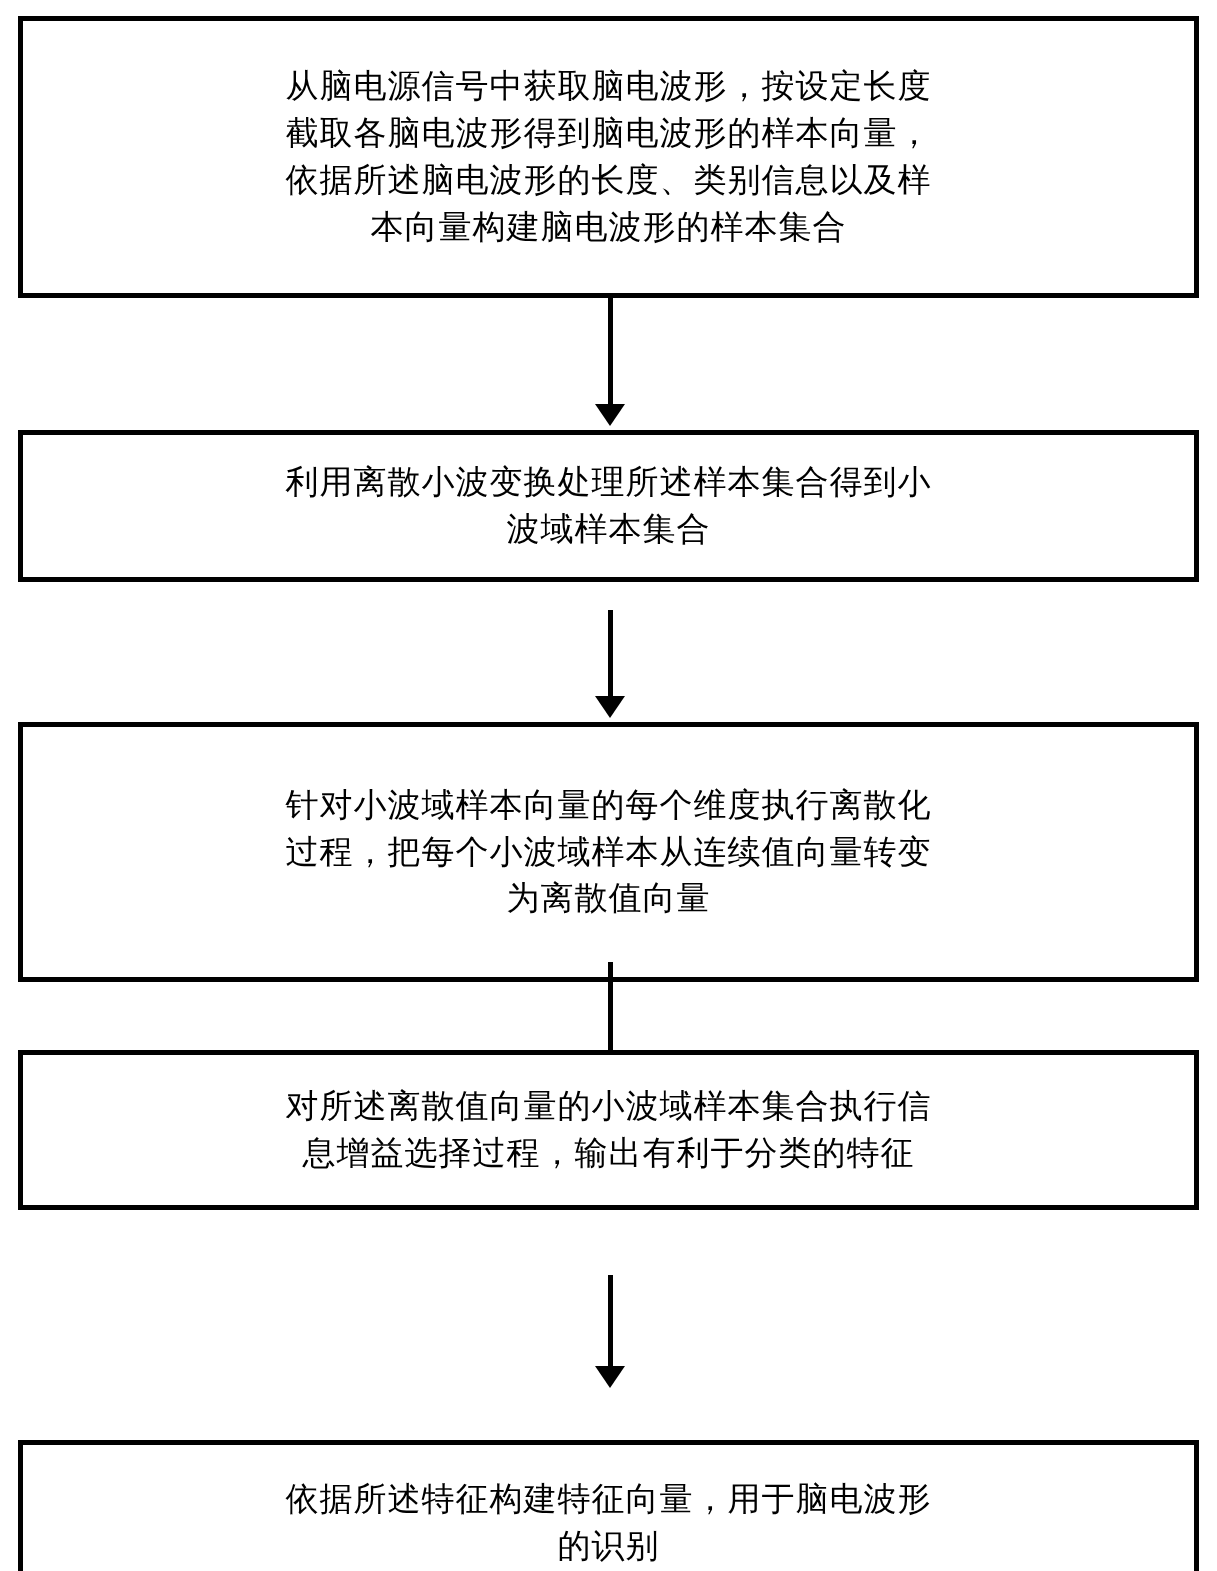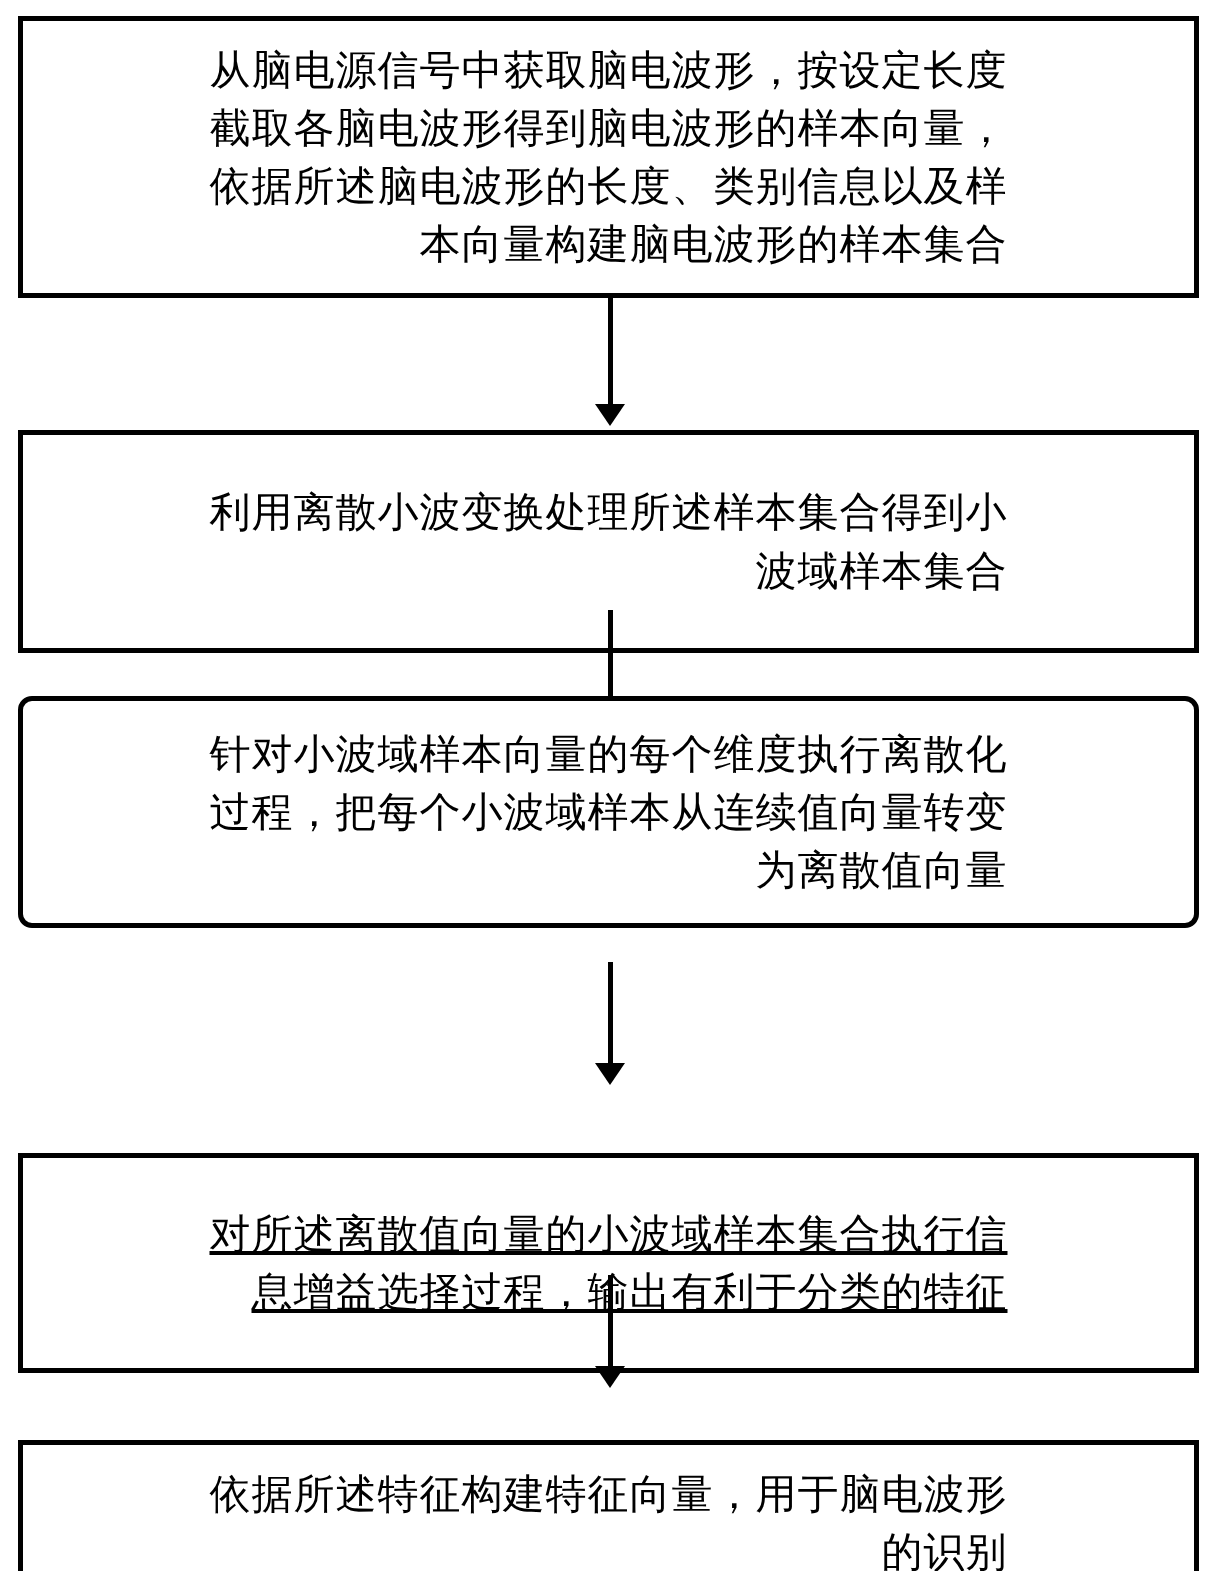--- a/index.html
+++ b/index.html
@@ -23,23 +23,23 @@
     left: 18px;
     width: 1181px;
     box-sizing: border-box;
     border: 5px solid #000000;
     background: #ffffff;
     display: flex;
     align-items: center;
     justify-content: center;
   }
   .step-text {
-    font-size: 41px;
+    font-size: 33px;
     line-height: 1.42;
-    text-align: right;
+    text-align: center;
     color: #000000;
     padding: 10px 36px;
     letter-spacing: 1px;
     white-space: pre-line;
     font-family: "Liberation Serif", serif;
   }
   .connector {
     position: absolute;
     left: 608px;
     width: 5px;
@@ -49,23 +49,23 @@
     position: absolute;
     width: 0;
     height: 0;
     border-left: 15px solid transparent;
     border-right: 15px solid transparent;
     border-top: 22px solid #000000;
   }
 
   
   #box-0 { top: 16px;   height: 282px; }
-  #box-1 { top: 430px;  height: 223px; }
-  #box-2 { top: 696px;  height: 232px; border-radius: 14px; }
-  #box-3 { top: 1153px; height: 220px; text-decoration: underline; }
+  #box-1 { top: 430px;  height: 152px; }
+  #box-2 { top: 722px;  height: 260px; }
+  #box-3 { top: 1050px; height: 160px; }
   #box-4 { top: 1440px; height: 166px; }
 
   
   #conn-0 { top: 298px;  height: 110px; }
   #conn-1 { top: 610px;  height: 90px; }
   #conn-2 { top: 962px;  height: 105px; }
   #conn-3 { top: 1275px; height: 95px; }
 
   #arrow-0 { left: 595px; top: 404px;  }
   #arrow-1 { left: 595px; top: 696px;  }

